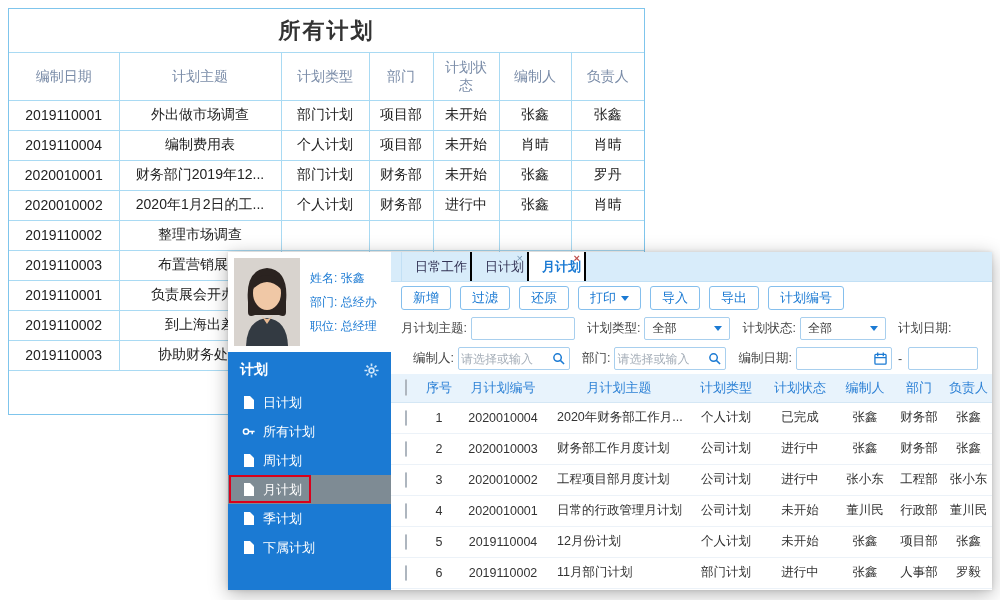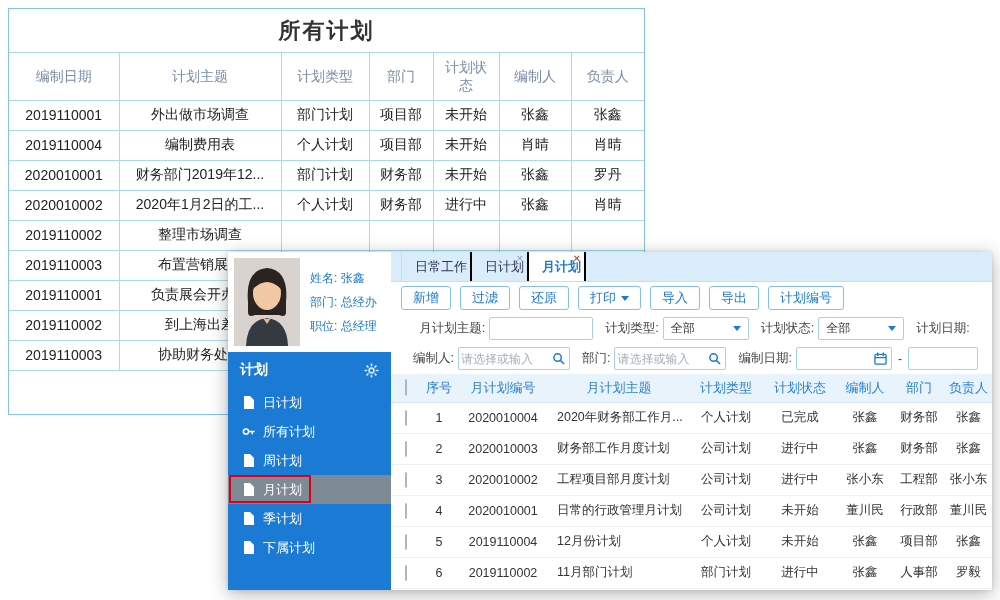--- a/index.html
+++ b/index.html
@@ -49,21 +49,21 @@
   .tab.active .tab-close { color:#c0504d; }
 
   .toolbar { height:32px; flex:none; display:flex; align-items:center; gap:9px; padding-left:10px; }
   .tbtn { height:24px; padding:0 11px; background:#fff; border:1px solid #85bfed; border-radius:3px;
           color:var(--accent,#1b7ad3); font-size:13px; display:inline-flex; align-items:center; gap:5px;
           cursor:pointer; font-family:inherit; white-space:nowrap; }
   .caret { width:0; height:0; border-left:4px solid transparent; border-right:4px solid transparent;
            border-top:5px solid var(--accent,#1b7ad3); display:inline-block; }
 
   .filter-row { flex:none; display:flex; align-items:center; padding-left:10px; white-space:nowrap; overflow:hidden; }
-  .filter-row.r1 { height:29px;justify-content:center; }
+  .filter-row.r1 { height:29px; }
   .filter-row.r2 { height:31px; }
   .flabel { font-size:12.5px; color:#444; flex:none; margin-right:4px; }
   .g { margin-left:12px; }
   .finput { height:23px; border:1px solid #a8cfee; border-radius:2px; font-size:12px; padding:0 2px;
             color:#333; background:#fff; outline:none; font-family:inherit; flex:none; }
   .finput::placeholder { color:#a5aeb8; }
   .w104 { width:104px; } .w112 { width:112px; } .w96 { width:96px; } .w70 { width:70px; }
   .fselect { height:23px; width:86px; border:1px solid #a8cfee; border-radius:2px; background:#fff;
              display:inline-flex; align-items:center; justify-content:space-between; padding:0 7px;
              font-size:12px; color:#333; cursor:pointer; flex:none; }

